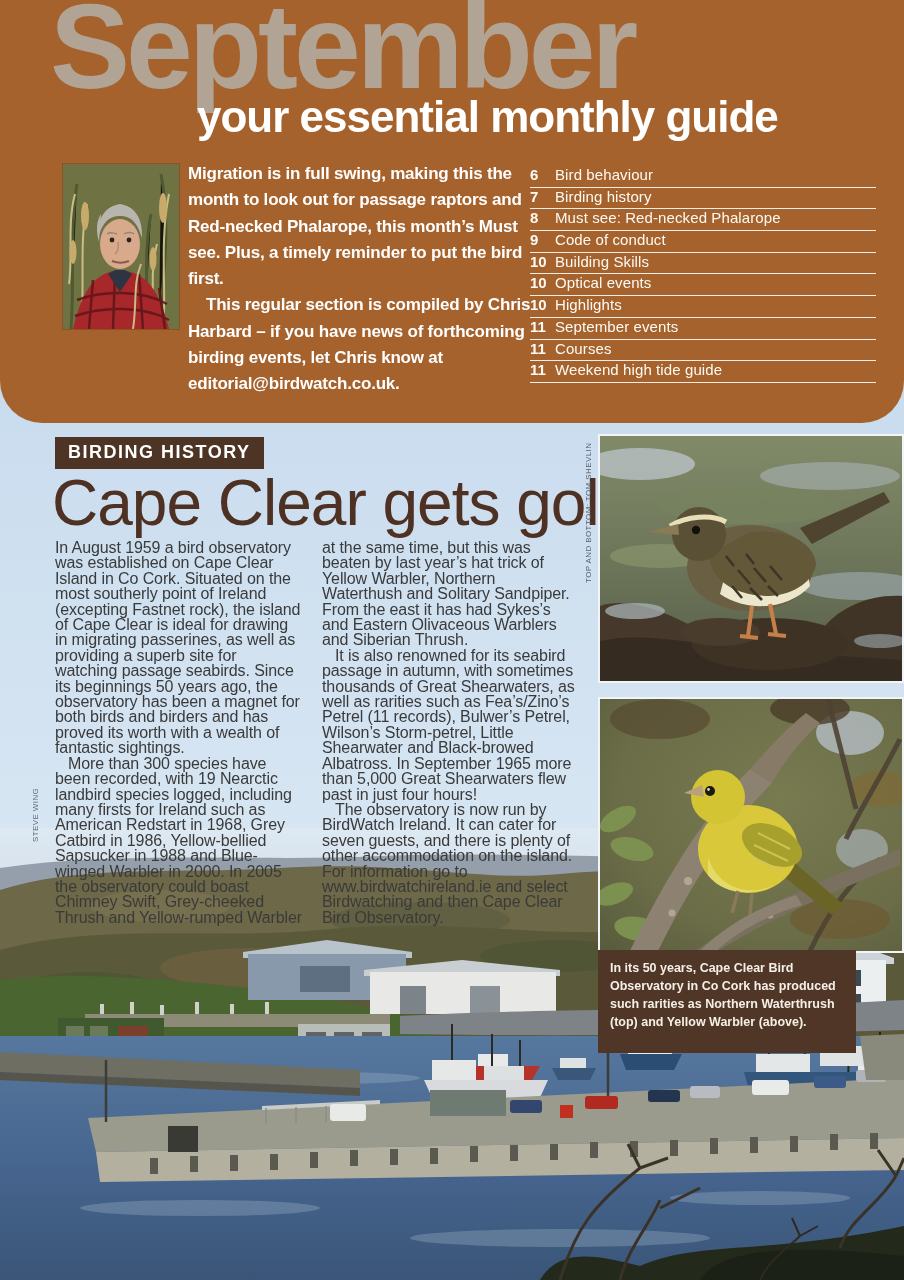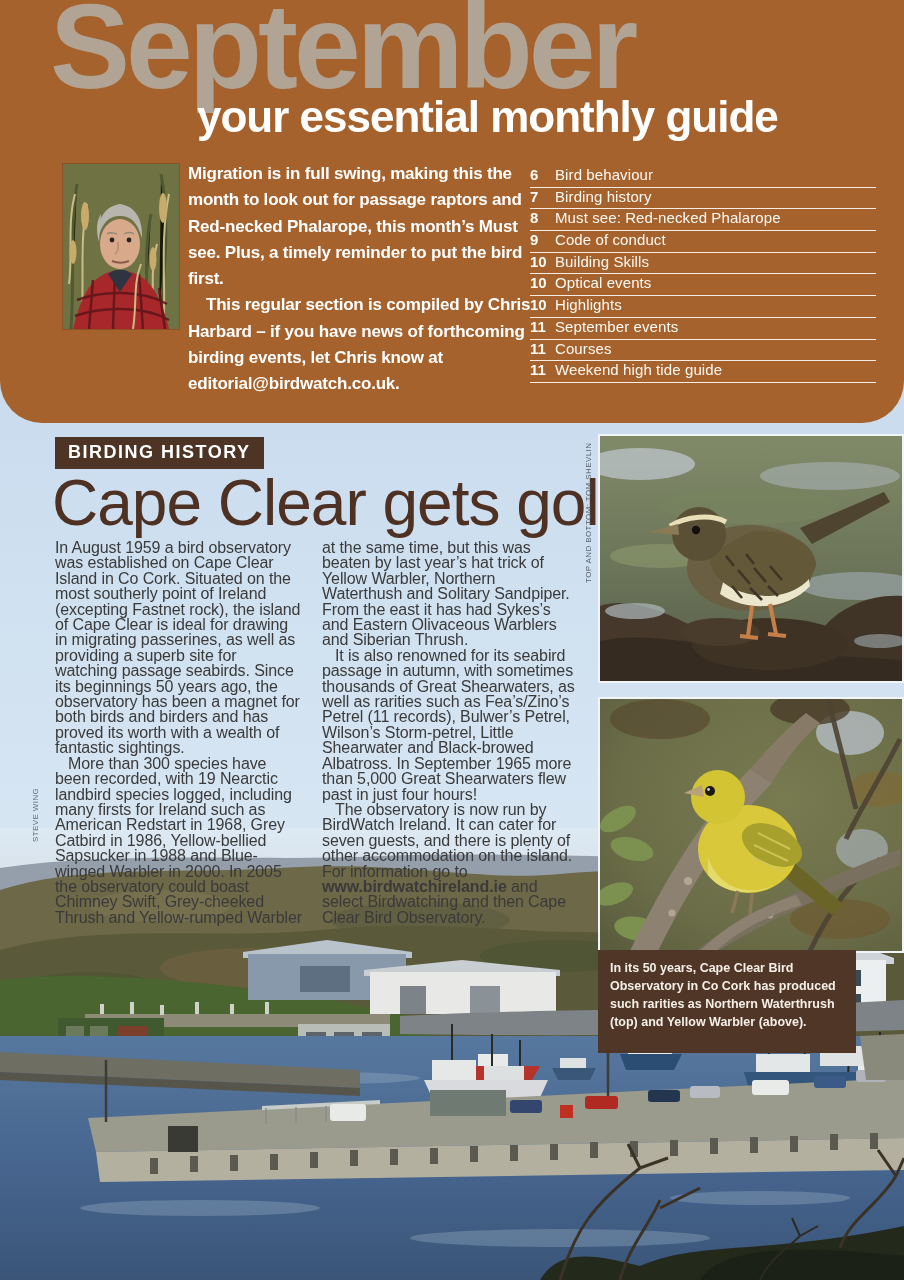--- a/index.html
+++ b/index.html
@@ -30,21 +30,21 @@
   
   .section-label { position:absolute; top:437px; left:55px; background:#4d3424; color:#ffffff;
                    font-weight:bold; font-size:18px; letter-spacing:1.5px; padding:5px 13px 6px; z-index:3; }
   .headline { position:absolute; top:466px; left:52px; font-size:64px; font-weight:500;
               color:#4e3123; letter-spacing:-1px; white-space:nowrap; z-index:3; }
   .col { position:absolute; top:540px; font-size:16px; line-height:15.4px; color:#3a3a3a;
          letter-spacing:-0.1px; z-index:3; }
   .col1 { left:55px; width:248px; }
   .col2 { left:322px; width:254px; }
   .col p + p { text-indent:13px; }
-  .bold-link { font-weight:bold;margin-top:37px; }
+  .bold-link { font-weight:normal;margin-top:37px; }
 
   .vcredit { position:absolute; writing-mode:vertical-rl; transform:rotate(180deg);
              font-size:8px; letter-spacing:0.4px; color:#5c6b7a; z-index:4; white-space:nowrap; }
   .vcredit-left  { left:31px; top:772px; height:70px; }
   .vcredit-right { left:584px; top:435px; height:148px; color:#56616e; }
 
   
   .photo { position:absolute; border:2px solid #f2f5f7; overflow:hidden; z-index:3; background:#667; }
   .photo-top    { top:434px; left:598px; width:306px; height:249px; }
   .photo-bottom { top:697px; left:598px; width:306px; height:256px; }

